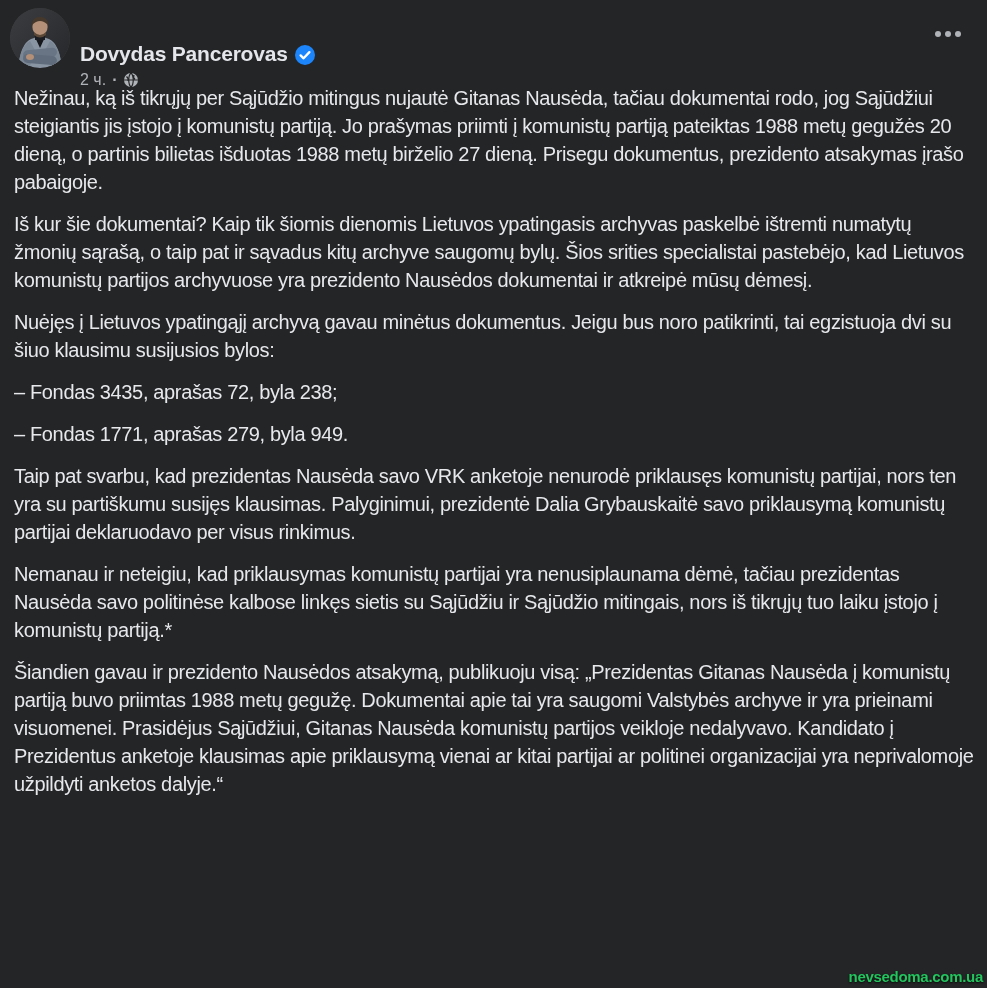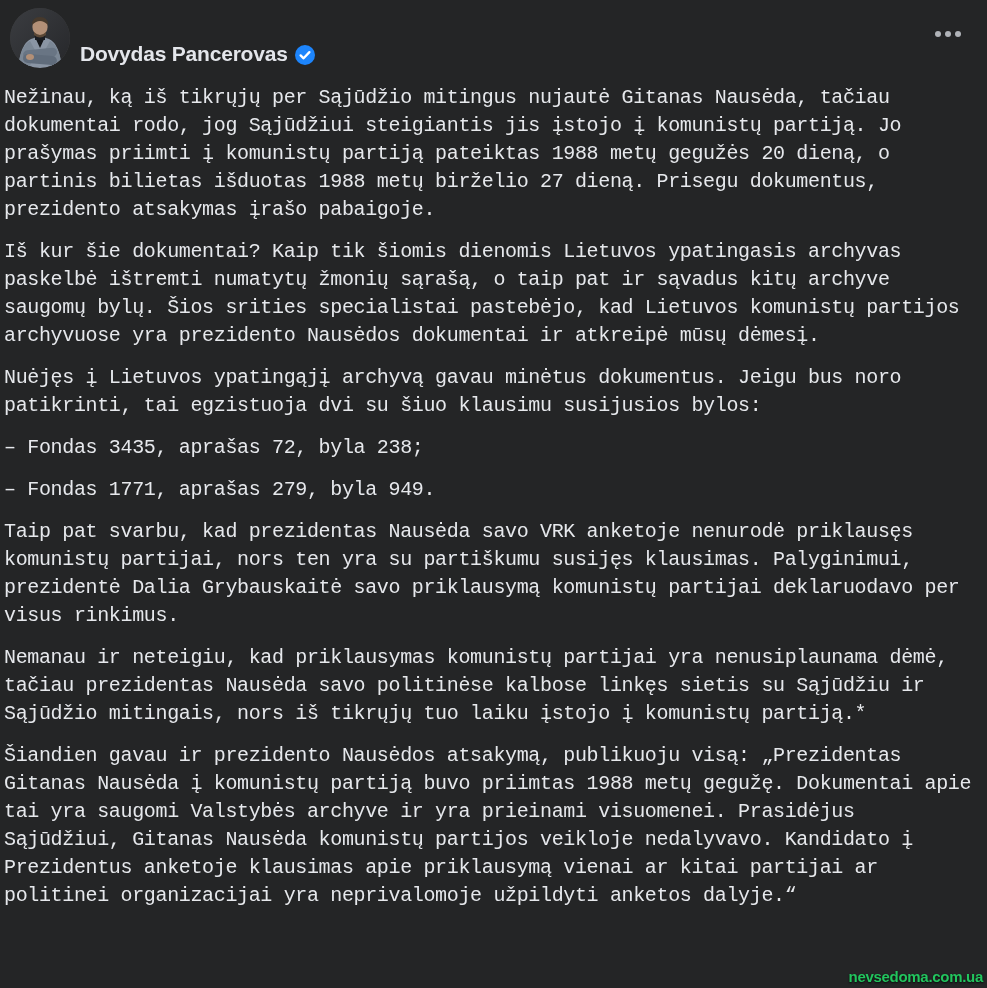--- a/index.html
+++ b/index.html
@@ -33,24 +33,23 @@
   .meta-row .sep { font-weight: 700; }
   .globe { width: 16px; height: 16px; display: inline-block; }
   .more-btn {
     position: absolute; right: 20px; top: 22px;
     display: flex; gap: 4px; align-items: center;
     padding: 9px 6px; border-radius: 6px; cursor: pointer;
   }
   .more-btn .dot { width: 6px; height: 6px; border-radius: 50%; background: #b0b3b8; }
   
   .post-body {
-    padding: 14px 10px 0 4px;
+    padding: 14px 10px 0 14px;
     font-size: 20px; line-height: 28px; letter-spacing: -0.35px;
     color: #e6e8ec;
-    font-family: Liberation Mono, monospace;
   }
   .post-body p { margin: 0 0 14px 0; }
   
   .watermark {
     position: absolute; right: 4px; bottom: 3px;
     font-size: 15px; font-weight: 700; letter-spacing: -0.3px;
     color: #22c55e; text-shadow: 0 1px 2px rgba(0,0,0,.8);
   }
 </style>
 </head>
@@ -91,20 +90,29 @@
   </div>
 
   <div class="header-info">
     <div class="name-row">
       <span class="author-name">Dovydas Pancerovas</span>
       <svg class="verified-badge" viewBox="0 0 20 20">
         <circle cx="10" cy="10" r="10" fill="#1d85fc"></circle>
         <path d="M5.6 10.4 L8.6 13.3 L14.4 7.1" fill="none" stroke="#ffffff" stroke-width="2.3" stroke-linecap="round" stroke-linejoin="round"></path>
       </svg>
     </div>
+    <div class="meta-row">
+      <span class="timestamp">2 ч.</span>
+      <span class="sep">·</span>
+      <svg class="globe" viewBox="0 0 16 16">
+        <circle cx="8" cy="8" r="7" fill="#b0b3b8"></circle>
+        <path d="M1 8 H15 M8 1 C5 3.5 5 12.5 8 15 M8 1 C11 3.5 11 12.5 8 15" fill="none" stroke="#242526" stroke-width="1.2"></path>
+        <path d="M3.5 4.5 Q6 6.5 5 9 M11 3 Q9.5 5.5 12 7.5" fill="none" stroke="#242526" stroke-width="1.4"></path>
+      </svg>
+    </div>
   </div>
 
   <div class="more-btn" title="">
     <span class="dot"></span>
     <span class="dot"></span>
     <span class="dot"></span>
   </div>
 </div>
 
 <div class="post-body">

